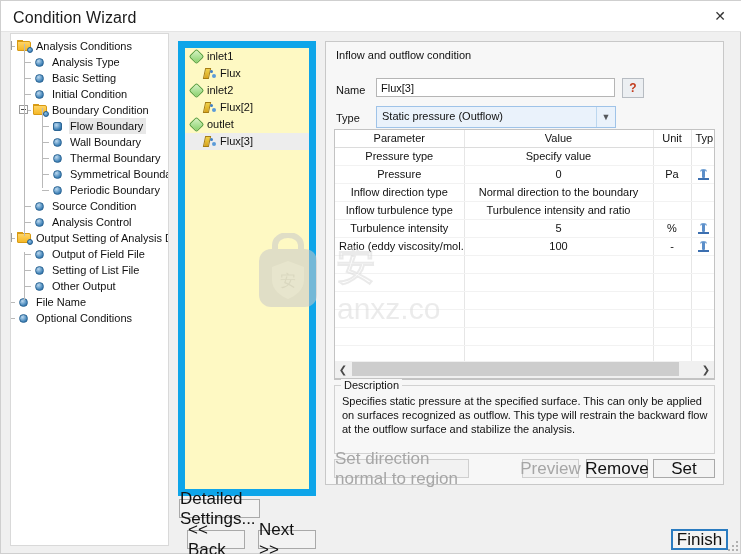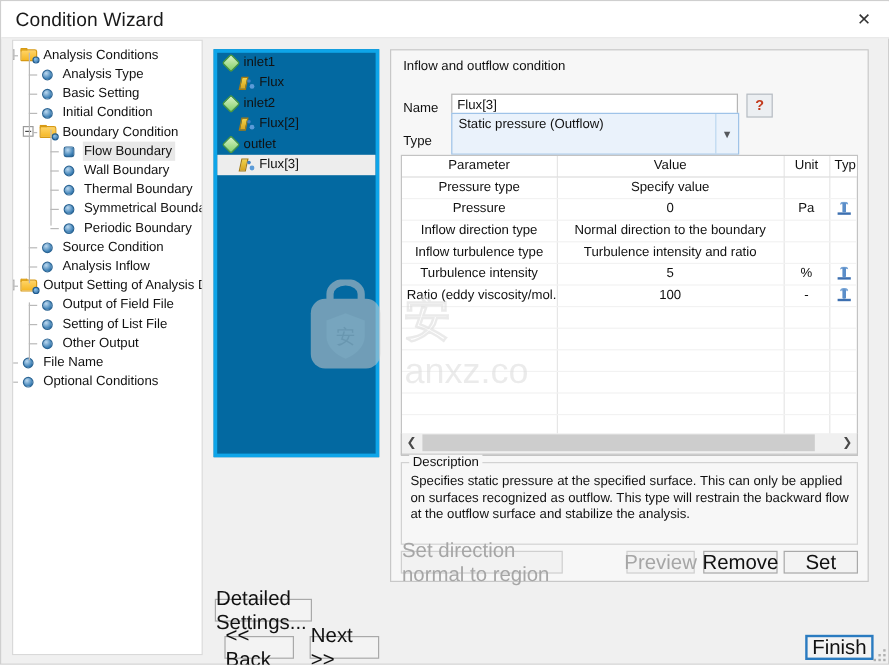--- a/index.html
+++ b/index.html
@@ -89,23 +89,23 @@
   .ico-node {
     position: absolute; width: 9px; height: 9px; top: 4px;
     border-radius: 50%;
     background: radial-gradient(circle at 35% 30%, #bcd9f0, #3b7fb5 70%, #2a5f8d);
     border: 1px solid #2d6695;
   }
   .ico-node.sq { border-radius: 2px; }
 
   
   .list-panel {
-    position: absolute; left: 177px; top: 40px; width: 138px; height: 340px;
-    background: #0369a1;
-    border: 3px solid #0ea5e9;
+    position: absolute; left: 177px; top: 40px; width: 138px; height: 455px;
+    background: #fef9c3;
+    border: 7px solid #0ea5e9;
     overflow: hidden;
   }
   .lrow {
     position: relative; height: 17px; line-height: 17px;
     font-size: 11px; color: #111; white-space: nowrap;
   }
   .lrow.sel { background: #ededed; }
   .lrow .ltext { position: absolute; }
   .ico-diamond {
     position: absolute; left: 6px; top: 3px; width: 11px; height: 11px;
@@ -344,21 +344,21 @@
           <span class="lbl" style="position: absolute; left: 58px;">Periodic Boundary</span>
         </div>
         <div class="trow">
           <div class="hline" style="left: 13px; top: 8px; width: 7px;"></div>
           <div class="ico-node" style="left: 24px;"></div>
           <span class="lbl" style="position: absolute; left: 40px;">Source Condition</span>
         </div>
         <div class="trow">
           <div class="hline" style="left: 13px; top: 8px; width: 7px;"></div>
           <div class="ico-node" style="left: 24px;"></div>
-          <span class="lbl" style="position: absolute; left: 40px;">Analysis Inflow</span>
+          <span class="lbl" style="position: absolute; left: 40px;">Analysis Control</span>
         </div>
         <div class="trow">
           <div class="hline" style="left: -3px; top: 8px; width: 7px;"></div>
           <div class="expander" style="left: -8px;"></div>
           <div class="ico-folder" style="left: 6px;">
             <div class="ft"></div>
             <div class="fb"></div>
             <div class="dot"></div>
           </div>
           <span class="lbl" style="position: absolute; left: 24px;">Output Setting of Analysis Data</span>
@@ -438,21 +438,21 @@
   <div class="rgroup">
     <div class="gtitle">Inflow and outflow condition</div>
 
     <div class="flabel" style="left:10px; top:42px;">Name</div>
     <div class="tinput" style="left:50px; top:36px; width:239px; height:19px;">Flux[3]</div>
     <div class="helpbtn" style="left:296px; top:36px; width:22px; height:20px;">
       <span class="q">?</span>
     </div>
 
     <div class="flabel" style="left:10px; top:70px;">Type</div>
-    <div class="combo" style="left:50px; top:52px; width:240px; height:35px;">
+    <div class="combo" style="left:50px; top:64px; width:240px; height:22px;">
       <span class="ctext">Static pressure (Outflow)</span>
       <span class="carrow">▼</span>
     </div>
   </div>
 
   <div class="ptable-wrap">
     <table class="ptable">
       <colgroup>
           <col class="c1">
           <col class="c2">

